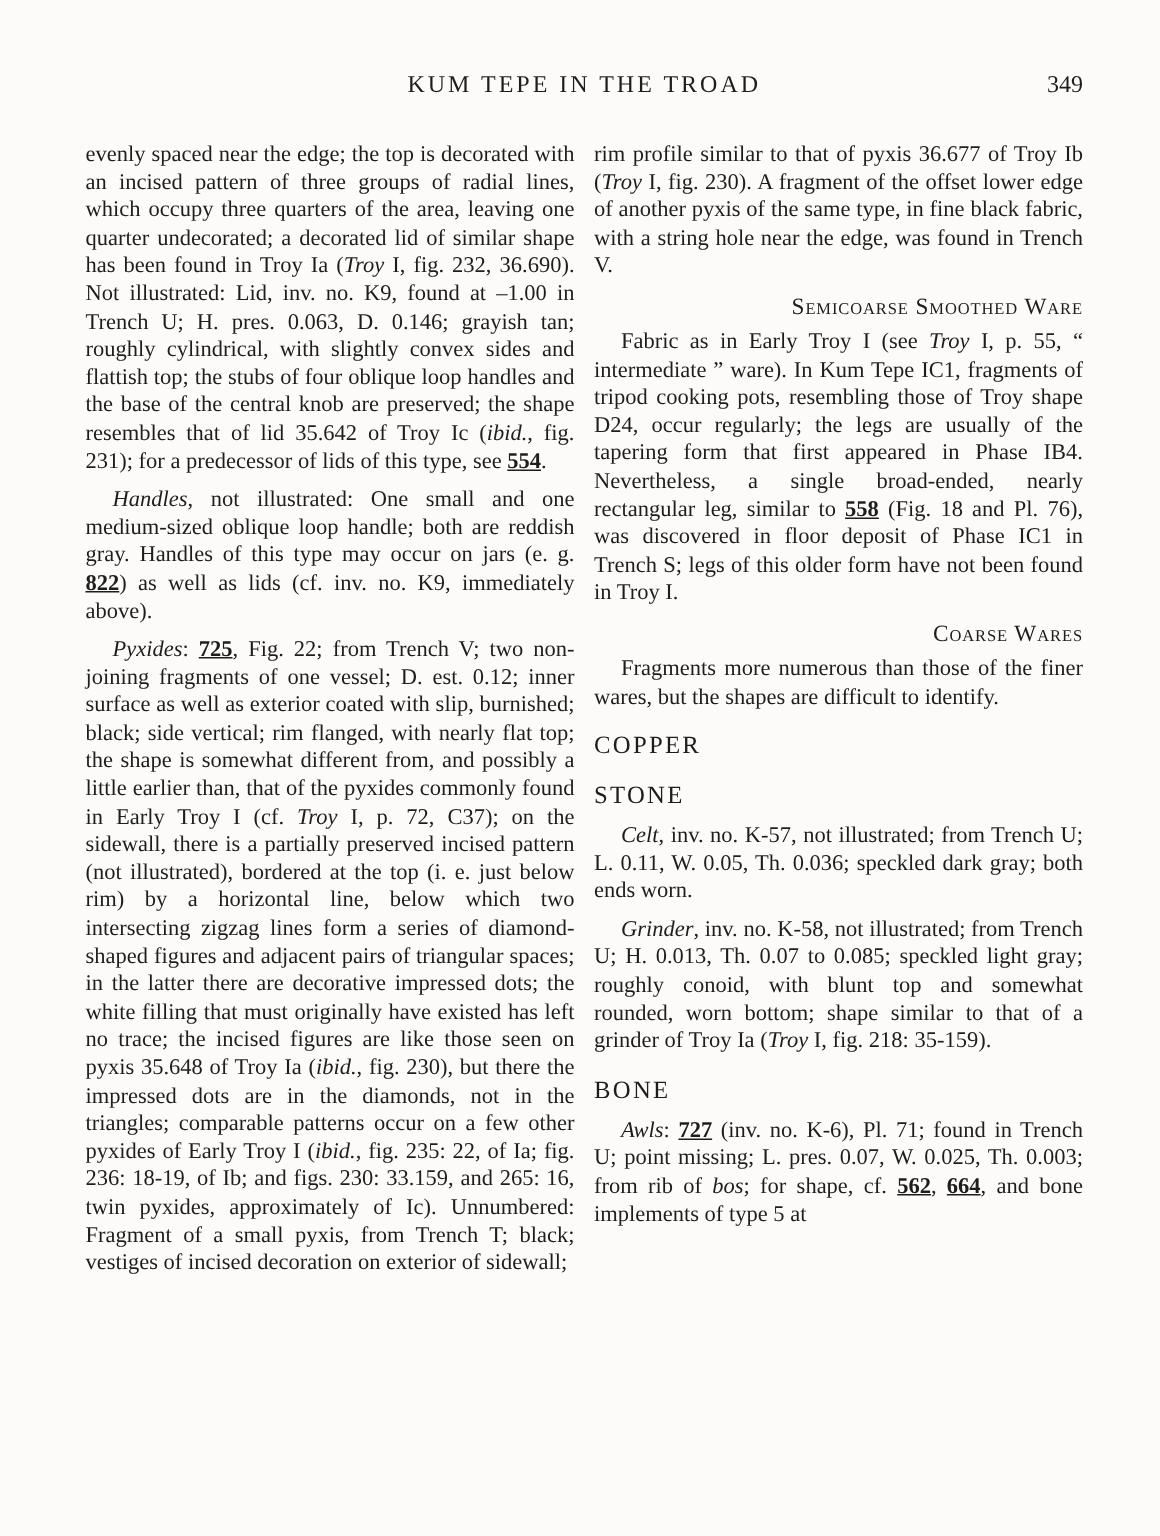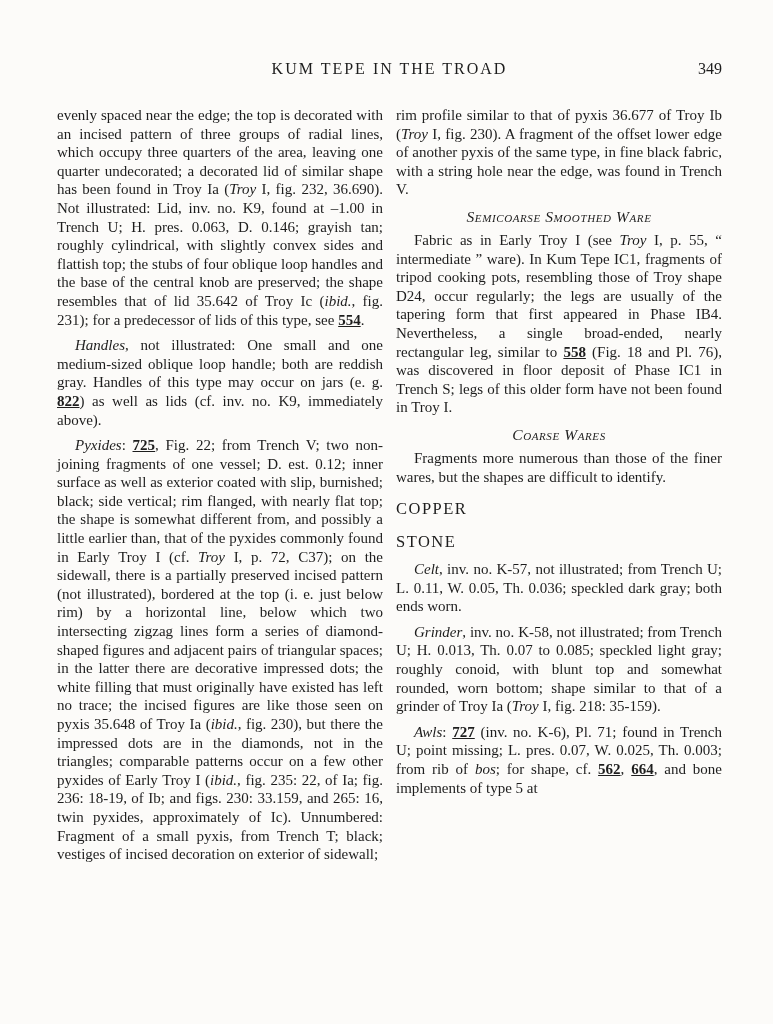--- a/index.html
+++ b/index.html
@@ -10,21 +10,21 @@
   html, body {
     width: 773px; height: 1024px;
     background: var(--paper);
     overflow: hidden;
   }
   .page {
     width: 773px; height: 723px;
     background: var(--paper);
     color: var(--ink);
     font-family: "Liberation Serif", "DejaVu Serif", serif;
-    padding: 60px 51px 0 57px;
+    padding: 48px 51px 0 57px;
   }
   .header {
     position: relative;
     height: 22px;
     margin-bottom: 24px;
   }
   .running-title {
     position: absolute;
     left: 50%;
     transform: translateX(-50%);
@@ -52,23 +52,22 @@
     margin-bottom: 7px;
   }
   .para.indent { text-indent: 18px; }
   .para em { font-style: italic; }
   .para strong { font-weight: bold; text-decoration: underline; }
   .sc-heading {
     font-variant: small-caps;
     font-weight: normal;
     font-size: 15.5px;
     letter-spacing: 0.6px;
-    text-align: center;
+    text-align: right;
     margin: 9px 0 5px 0;
-    font-style: italic;
   }
   .center-heading {
     font-weight: normal;
     font-size: 16.5px;
     letter-spacing: 1.5px;
     text-align: left;
     margin: 13px 0 8px 0;
   }
 </style>
 </head>
@@ -88,16 +87,17 @@
     <div class="column" id="right-col">
         <p class="para"><span>rim profile similar to that of pyxis 36.677 of Troy Ib (</span><em>Troy</em><span> I, fig. 230).  A fragment of the offset lower edge of another pyxis of the same type, in fine black fabric, with a string hole near the edge, was found in Trench V.</span></p>
         <h3 class="sc-heading">Semicoarse Smoothed Ware</h3>
         <p class="para indent"><span>Fabric as in Early Troy I (see </span><em>Troy</em><span> I, p. 55, “ intermediate ” ware).  In Kum Tepe IC1, fragments of tripod cooking pots, resembling those of Troy shape D24, occur regularly; the legs are usually of the tapering form that first appeared in Phase IB4.  Nevertheless, a single broad-ended, nearly rectangular leg, similar to </span><strong>558</strong><span> (Fig. 18 and Pl. 76), was discovered in floor deposit of Phase IC1 in Trench S; legs of this older form have not been found in Troy I.</span></p>
         <h3 class="sc-heading">Coarse Wares</h3>
         <p class="para indent"><span>Fragments more numerous than those of the finer wares, but the shapes are difficult to identify.</span></p>
         <h2 class="center-heading">COPPER</h2>
         <h2 class="center-heading">STONE</h2>
         <p class="para indent"><em>Celt</em><span>, inv. no. K-57, not illustrated; from Trench U; L. 0.11, W. 0.05, Th. 0.036; speckled dark gray; both ends worn.</span></p>
         <p class="para indent"><em>Grinder</em><span>, inv. no. K-58, not illustrated; from Trench U; H. 0.013, Th. 0.07 to 0.085; speckled light gray; roughly conoid, with blunt top and somewhat rounded, worn bottom; shape similar to that of a grinder of Troy Ia (</span><em>Troy</em><span> I, fig. 218: 35-159).</span></p>
+        <h2 class="center-heading">BONE</h2>
         <p class="para indent"><em>Awls</em><span>: </span><strong>727</strong><span> (inv. no. K-6), Pl. 71; found in Trench U; point missing; L. pres. 0.07, W. 0.025, Th. 0.003; from rib of </span><em>bos</em><span>; for shape, cf. </span><strong>562</strong><span>, </span><strong>664</strong><span>, and bone implements of type 5 at</span></p>
       </div>
   </div>
 </div>
 
 </body></html>

